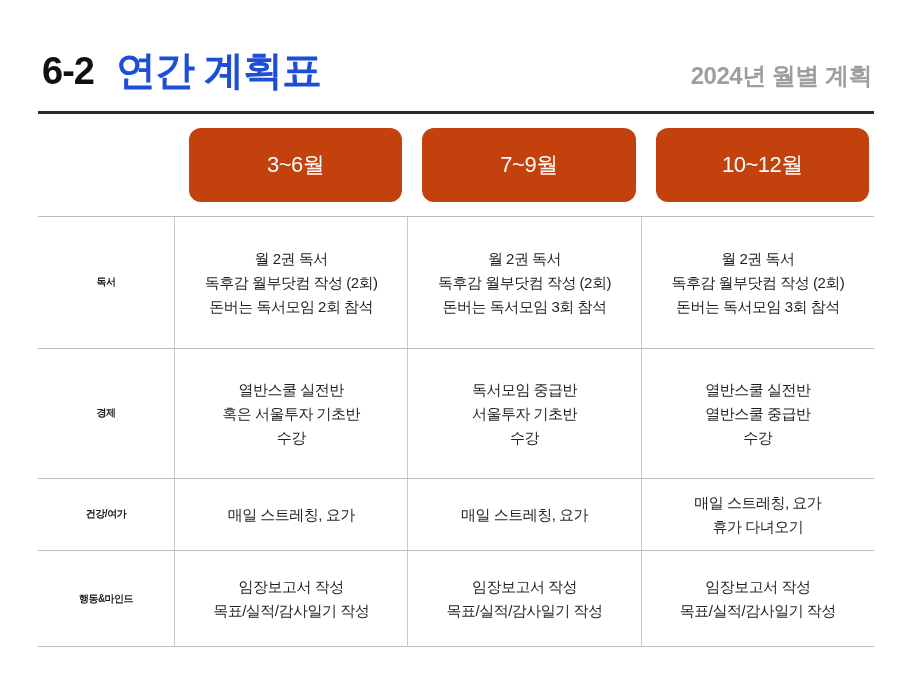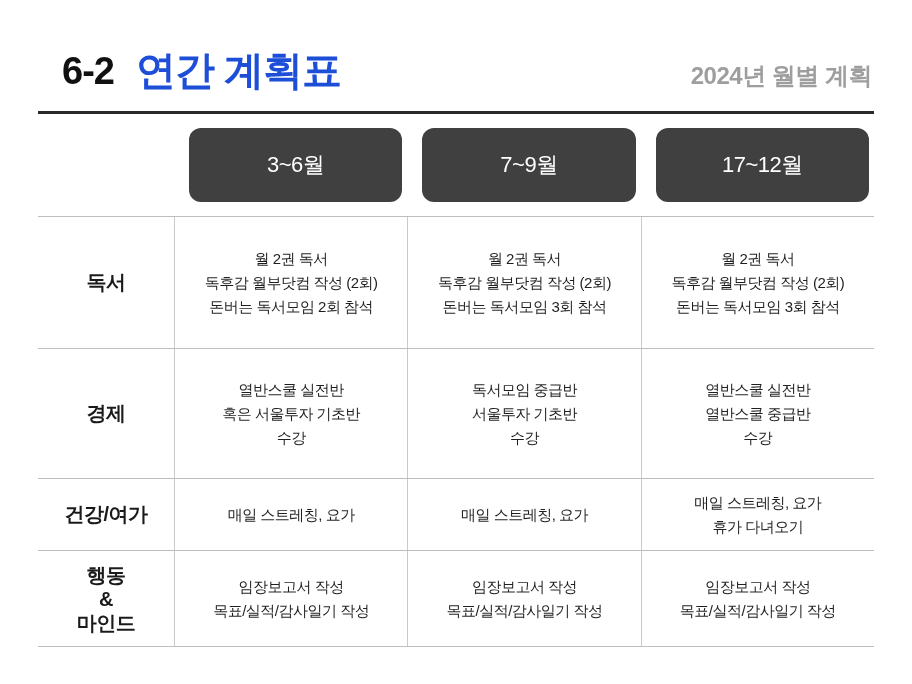--- a/index.html
+++ b/index.html
@@ -30,21 +30,20 @@
     justify-content: space-between;
     height: 108px;
     padding-bottom: 10px;
     box-sizing: border-box;
   }
   .header-left {
     display: flex;
     align-items: baseline;
     gap: 22px;
     padding-left: 4px;
-    margin-left: 20px;
   }
   .slide-number {
     font-size: 38px;
     font-weight: bold;
     letter-spacing: -1px;
     color: #111111;
   }
   .slide-title {
     font-size: 40px;
     font-weight: bold;
@@ -82,21 +81,21 @@
     gap: 10px;
     align-items: stretch;
   }
   .head-spacer {
     width: 136px;
     flex: 0 0 136px;
   }
   .period-pill {
     flex: 1 1 0;
     margin: 0 5px;
-    background: #404040;
+    background: #c2410c;
     border-radius: 12px;
     height: 74px;
     display: flex;
     align-items: center;
     justify-content: center;
     color: #ffffff;
     font-size: 22px;
     letter-spacing: -0.5px;
   }
 
@@ -113,21 +112,21 @@
   .data-row:last-child {
     border-bottom: 1.5px solid #bdbdbd;
   }
   .row-label {
     width: 136px;
     flex: 0 0 136px;
     display: flex;
     align-items: center;
     justify-content: center;
     text-align: right;
-    font-size: 20px;
+    font-size: 10px;
     font-weight: bold;
     letter-spacing: -0.5px;
     color: #1a1a1a;
     line-height: 1.25;
     box-sizing: border-box;
   }
   .cell {
     flex: 1 1 0;
     display: flex;
     flex-direction: column;
@@ -146,21 +145,21 @@
     border-left: 1.5px solid #c9c9c9;
   }
   .cell .line {
     white-space: nowrap;
   }
   .row-h-reading { height: 132px; }
   .row-h-economy { height: 130px; }
   .row-h-health { height: 72px; }
   .row-h-mind { height: 96px; }
   .label-multiline {
-    flex-direction: column;
+    flex-direction: row;
     line-height: 1.2;
   }
 </style>
 </head>
 <body>
 
 <div class="page">
 
   <div class="header">
     <div class="header-left">
@@ -170,21 +169,21 @@
     <div class="header-right">2024년 월별 계획</div>
   </div>
   <div class="header-rule"></div>
 
   <div class="table">
 
     <div class="head-row">
       <div class="head-spacer"></div>
       <div class="period-pill">3~6월</div>
       <div class="period-pill">7~9월</div>
-      <div class="period-pill">17~12월</div>
+      <div class="period-pill">10~12월</div>
     </div>
 
     <div class="body-rows">
 
       <div class="data-row row-h-reading">
         <div class="row-label">독서</div>
         <div class="cell">
           <span class="line">월 2권 독서</span>
           <span class="line">독후감 월부닷컴 작성 (2회)</span>
           <span class="line">돈버는 독서모임 2회 참석</span>

